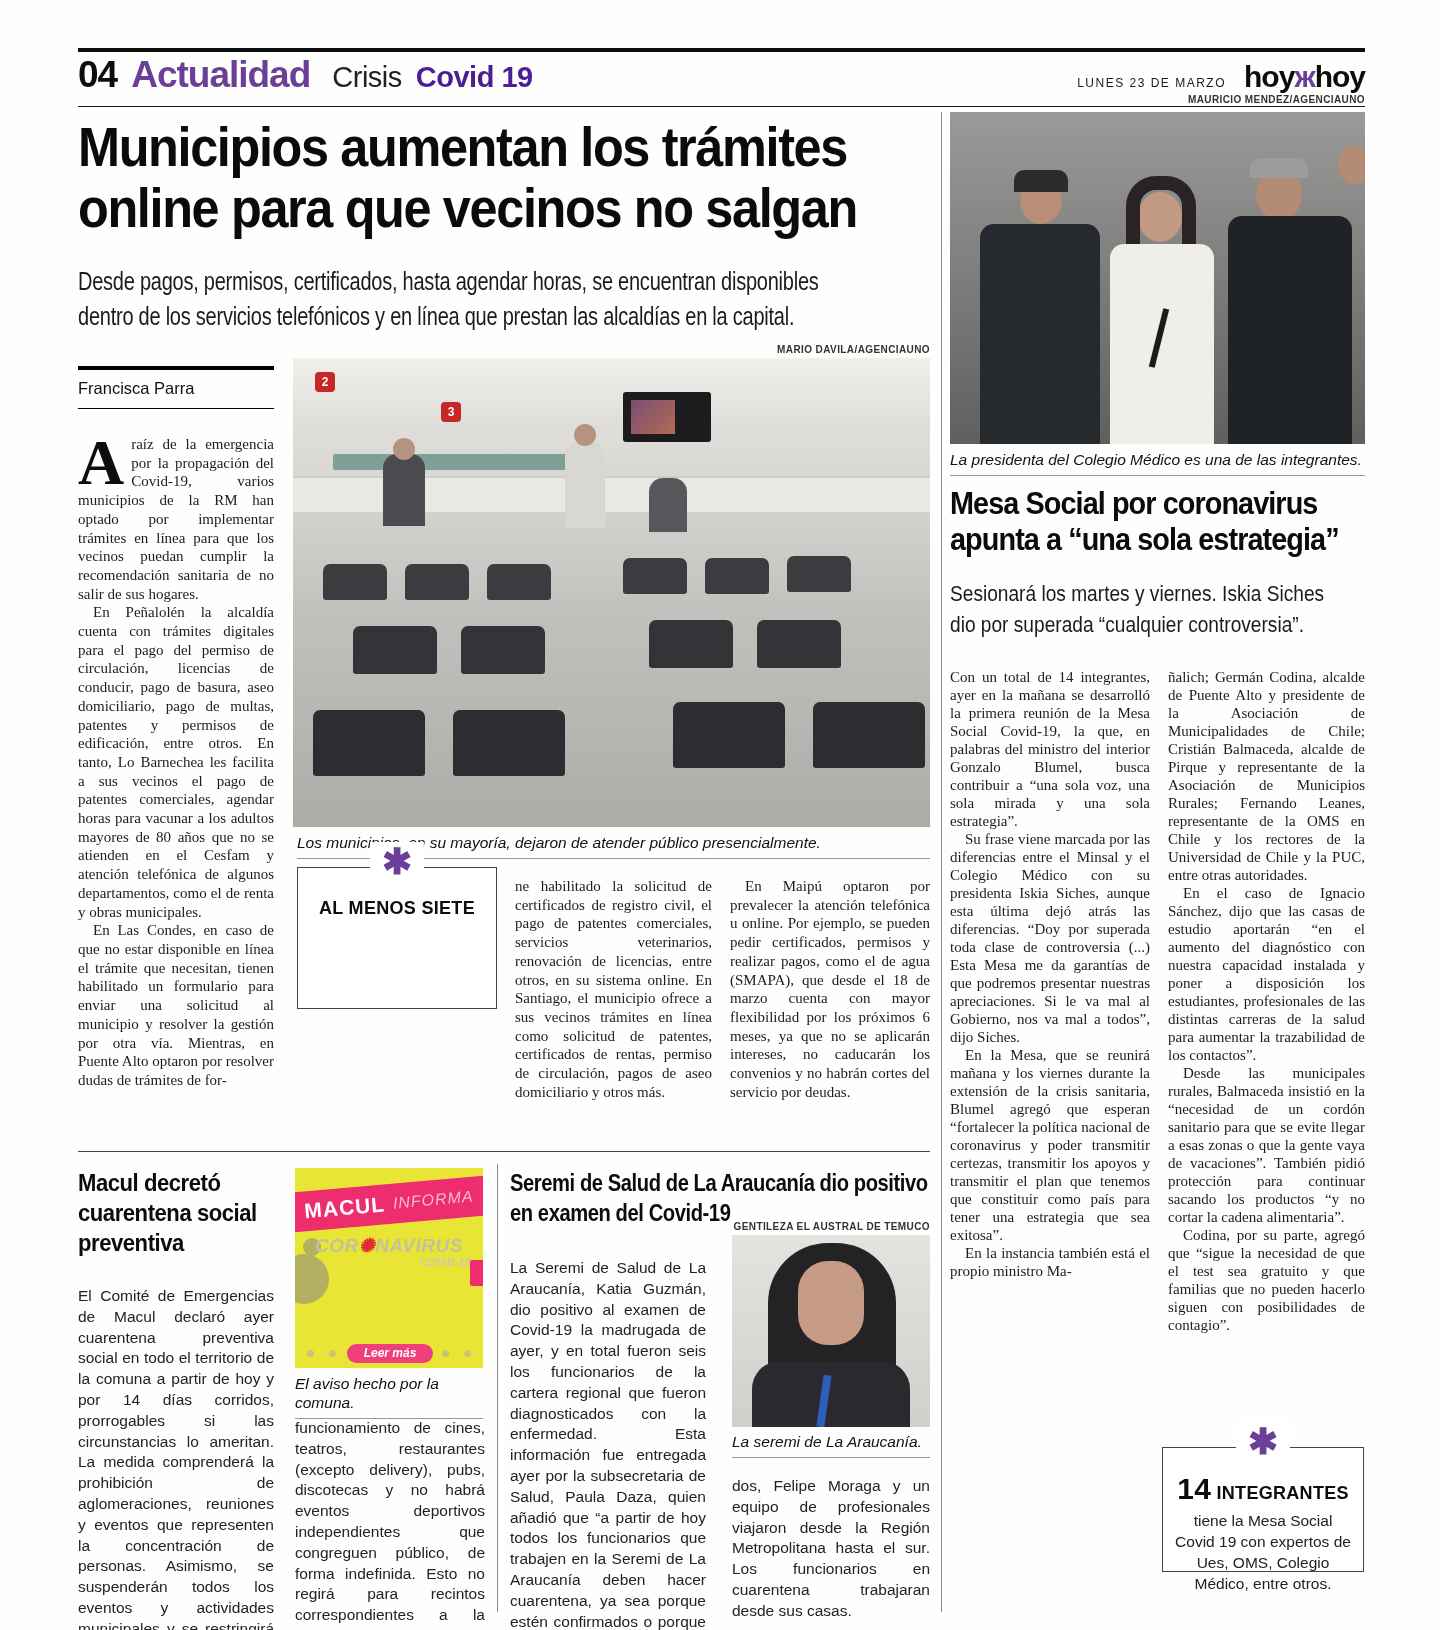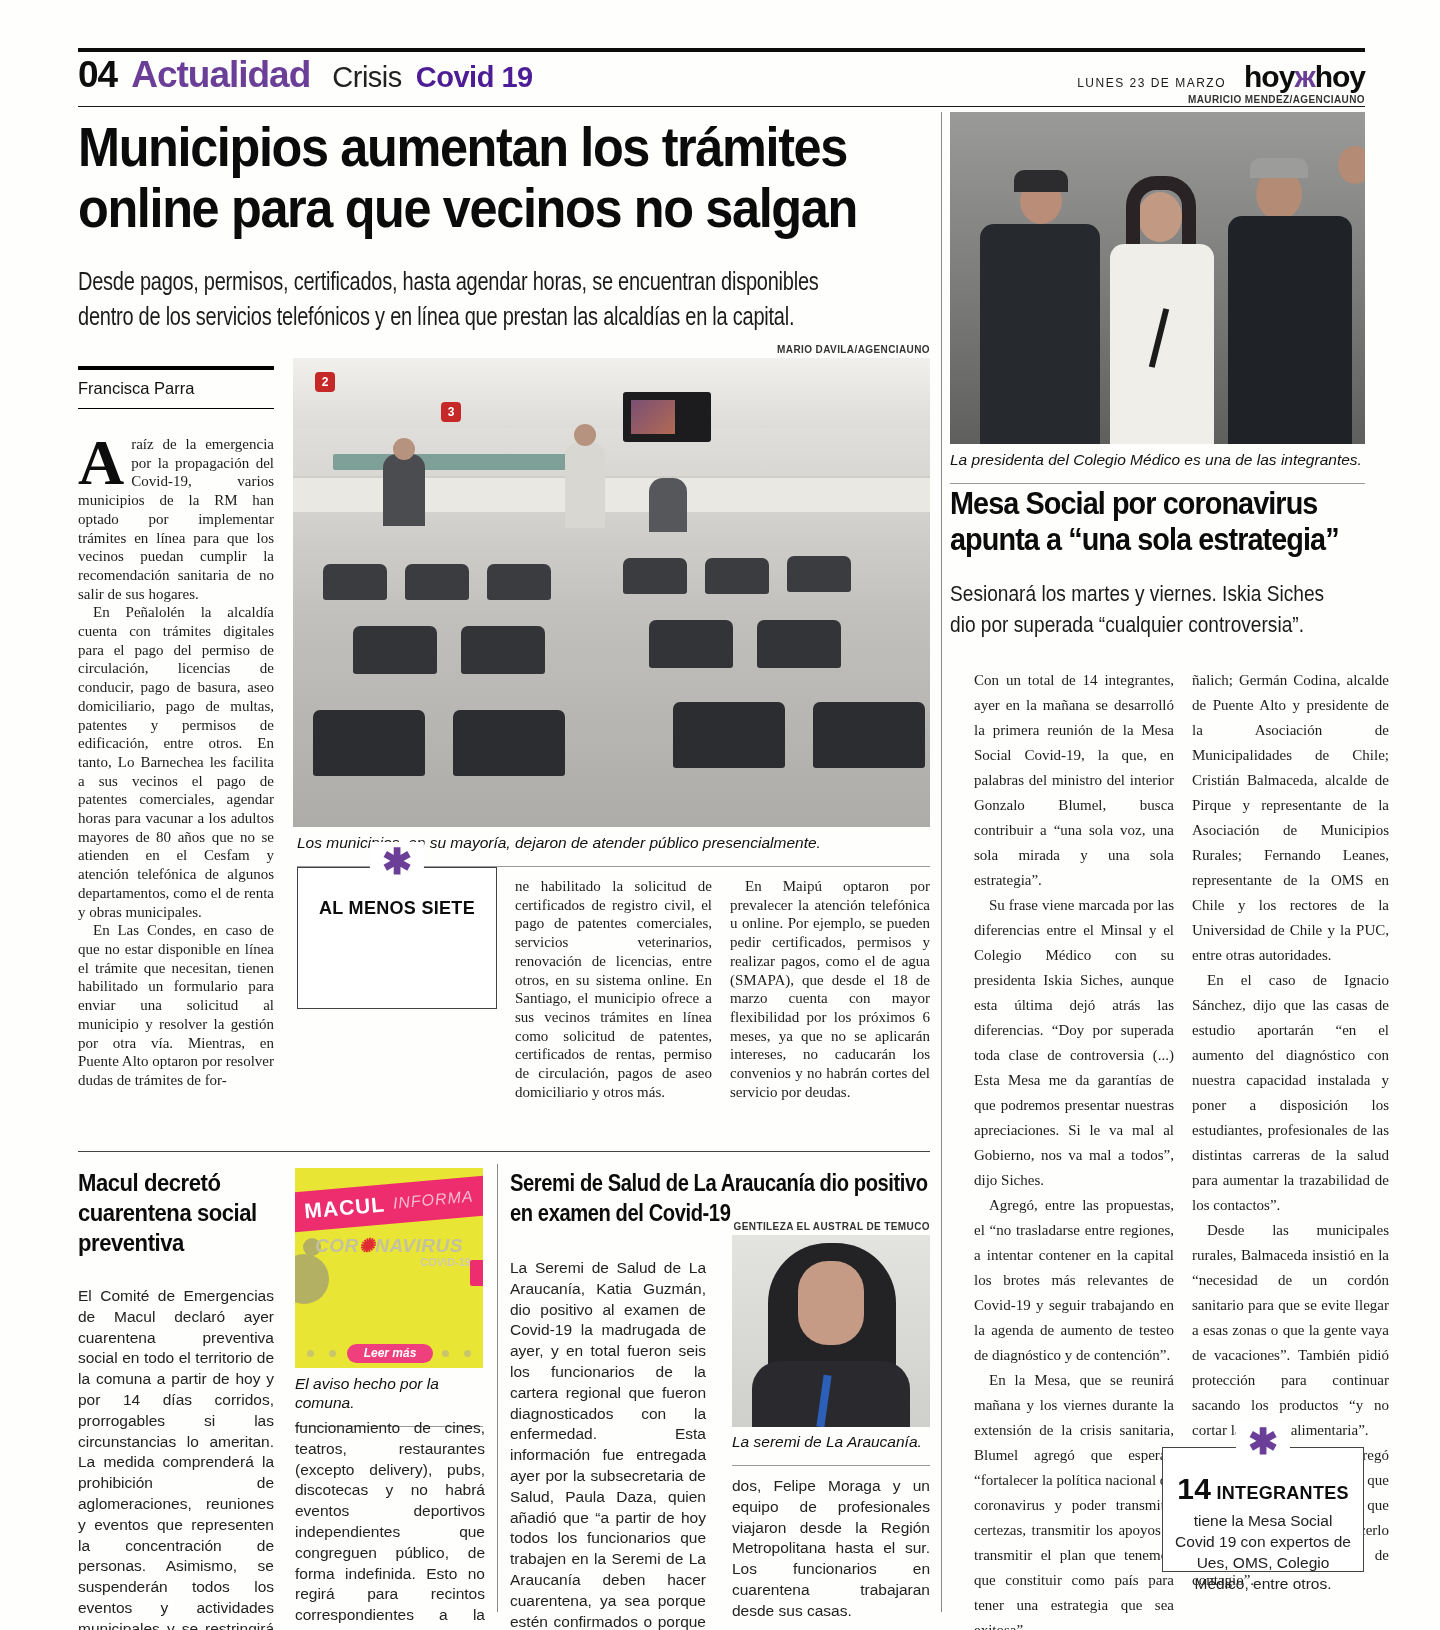--- a/index.html
+++ b/index.html
@@ -31,27 +31,27 @@
 
   
   .byline-box{left:78px;top:366px;width:196px;border-top:4px solid #000;border-bottom:1px solid #000;
               padding:9px 0 10px 0;font-size:16.5px;color:#111;}
 
   
   .serif-body{font-family:"Liberation Serif",serif;font-size:15px;line-height:18.7px;
               text-align:justify;color:#1c1c1c;}
   .serif-body p{margin:0;}
   .serif-body p.ind{text-indent:15px;}
-  .serif2{line-height:25px;margin-left:24px;}
+  .serif2{line-height:18px;}
   .sans-body{font-size:15.5px;line-height:20.8px;text-align:justify;color:#222;}
   .sans-body p{margin:0;}
   .dropcap{float:left;font-size:64px;line-height:50px;font-weight:700;padding:3px 7px 0 0;color:#0d0d0d;}
 
   .caption{font-style:italic;font-size:15.5px;line-height:19px;color:#111;}
-  .cap-rule{border-bottom:1px solid #999;padding-bottom:14px;}
+  .cap-rule{border-bottom:1px solid #999;padding-bottom:6px;}
 
   .v-rule{width:1px;background:#8a8a8a;}
   .h-rule{height:1px;background:#444;}
 
   
   .fact-box{border:1px solid #444;text-align:center;background:#fff;}
   .fact-star{position:absolute;top:-26px;left:50%;transform:translateX(-50%);
              background:#fff;padding:0 12px;font-size:36px;line-height:40px;font-weight:700;}
   .fact-title{font-size:18px;font-weight:700;letter-spacing:.3px;color:#0d0d0d;margin-top:30px;}
   .fact-text{font-size:16px;line-height:22px;color:#222;margin-top:6px;padding:0 10px;}
@@ -257,21 +257,20 @@
     <div>apunta a “una sola estrategia”</div>
   </div>
   <div class="abs right-sub">
     <div>Sesionará los martes y viernes. Iskia Siches</div>
     <div>dio por superada “cualquier controversia”.</div>
   </div>
 
   <div class="abs serif-body serif2" style="left:950px;top:668px;width:200px;height:900px;">
     <p>Con un total de 14 integrantes, ayer en la mañana se desarrolló la primera reunión de la Mesa Social Covid-19, la que, en palabras del ministro del interior Gonzalo Blumel, busca contribuir a “una sola voz, una sola mirada y una sola estrategia”.</p>
     <p class="ind">Su frase viene marcada por las diferencias entre el Minsal y el Colegio Médico con su presidenta Iskia Siches, aunque esta última dejó atrás las diferencias. “Doy por superada toda clase de controversia (...) Esta Mesa me da garantías de que podremos presentar nuestras apreciaciones. Si le va mal al Gobierno, nos va mal a todos”, dijo Siches.</p>
-    <p class="ind">Agregó, entre las propuestas, el “no trasladarse entre regiones, a intentar contener en la capital los brotes más relevantes de Covid-19 y seguir trabajando en la agenda de aumento de testeo de diagnóstico y de contención”.</p>
     <p class="ind">En la Mesa, que se reunirá mañana y los viernes durante la extensión de la crisis sanitaria, Blumel agregó que esperan “fortalecer la política nacional de coronavirus y poder transmitir certezas, transmitir los apoyos y transmitir el plan que tenemos que constituir como país para tener una estrategia que sea exitosa”.</p>
     <p class="ind">En la instancia también está el propio ministro Ma-</p>
   </div>
   <div class="abs serif-body serif2" style="left:1168px;top:668px;width:197px;height:760px;">
     <p>ñalich; Germán Codina, alcalde de Puente Alto y presidente de la Asociación de Municipalidades de Chile; Cristián Balmaceda, alcalde de Pirque y representante de la Asociación de Municipios Rurales; Fernando Leanes, representante de la OMS en Chile y los rectores de la Universidad de Chile y la PUC, entre otras autoridades.</p>
     <p class="ind">En el caso de Ignacio Sánchez, dijo que las casas de estudio aportarán “en el aumento del diagnóstico con nuestra capacidad instalada y poner a disposición los estudiantes, profesionales de las distintas carreras de la salud para aumentar la trazabilidad de los contactos”.</p>
     <p class="ind">Desde las municipales rurales, Balmaceda insistió en la “necesidad de un cordón sanitario para que se evite llegar a esas zonas o que la gente vaya de vacaciones”. También pidió protección para continuar sacando los productos “y no cortar la cadena alimentaria”.</p>
     <p class="ind">Codina, por su parte, agregó que “sigue la necesidad de que el test sea gratuito y que familias que no pueden hacerlo siguen con posibilidades de contagio”.</p>
   </div>
 

